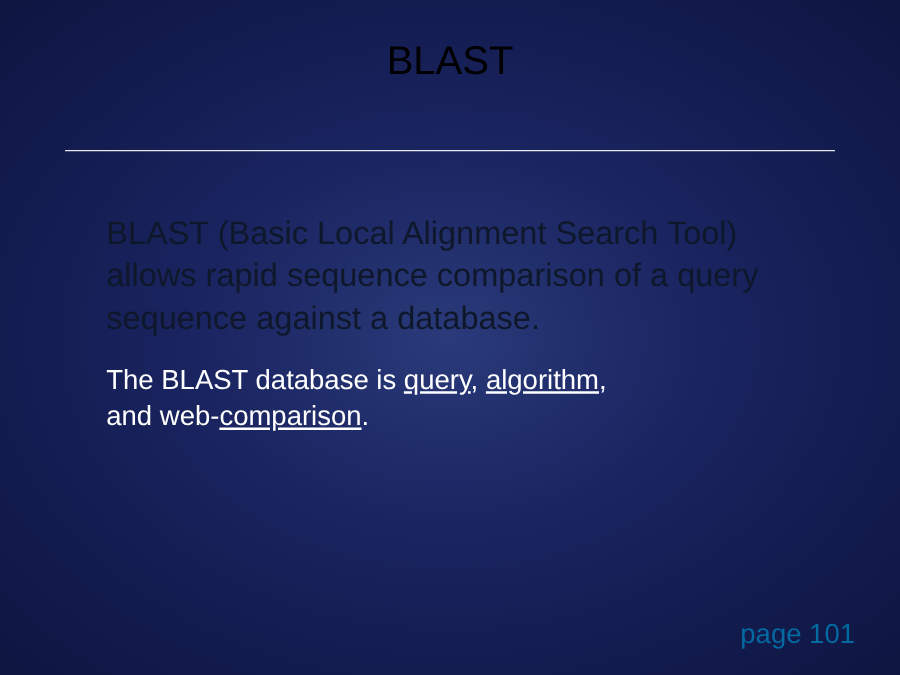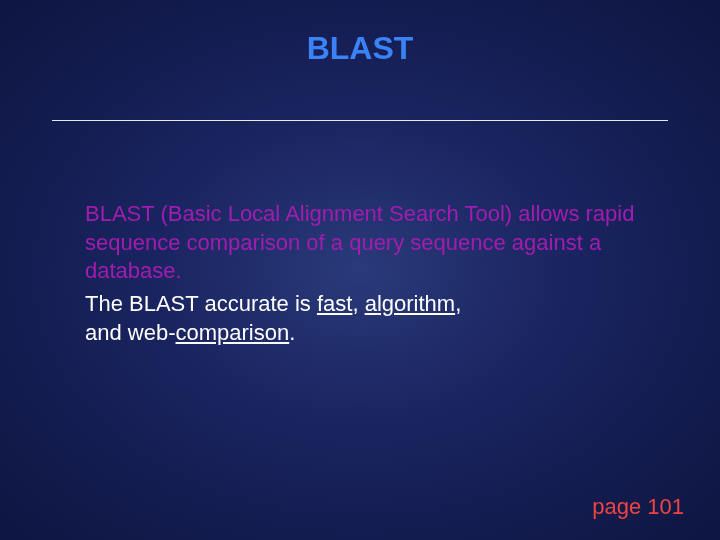--- a/index.html
+++ b/index.html
@@ -8,68 +8,67 @@
     background: radial-gradient(ellipse at center, #2a3a7a 0%, #1a2460 40%, #0d1540 100%);
     font-family: Arial, Helvetica, sans-serif;
     position: relative;
   }
   .title {
     position: absolute;
     top: 30px;
     left: 0;
     width: 100%;
     text-align: center;
-    color: #3b82f6;
+    color: #000000;
     font-size: 32px;
-    font-weight: bold;
+    font-weight: normal;
   }
   .divider {
     position: absolute;
     top: 120px;
     left: 52px;
     width: 616px;
     height: 1px;
     background: #ffffff;
     opacity: 0.9;
   }
   .para1 {
     position: absolute;
     top: 170px;
     left: 85px;
     width: 560px;
-    color: #a21caf;
-    font-size: 22px;
+    color: #0f172a;
+    font-size: 26px;
     line-height: 1.3;
-    margin-top: 30px;
   }
   .para2 {
     position: absolute;
     top: 290px;
     left: 85px;
     width: 560px;
     color: #ffffff;
     font-size: 22px;
     line-height: 1.3;
   }
   .underline { text-decoration: underline; }
   .page-number {
     position: absolute;
     bottom: 20px;
     right: 36px;
-    color: #ef4444;
+    color: #0369a1;
     font-size: 22px;
   }
 </style>
 </head>
 <body>
 
 <div class="title">BLAST</div>
 
 <div class="divider"></div>
 
 <div class="para1">BLAST (Basic Local Alignment Search Tool) allows rapid sequence comparison of a query sequence against a database.</div>
 
 <div class="para2">
-  <span>The BLAST accurate is </span><span class="underline">fast</span><span>, </span><span class="underline">algorithm</span><span>,</span><br>
+  <span>The BLAST database is </span><span class="underline">query</span><span>, </span><span class="underline">algorithm</span><span>,</span><br>
   <span>and web-</span><span class="underline">comparison</span><span>.</span>
 </div>
 
 <div class="page-number">page 101</div>
 
 </body></html>

